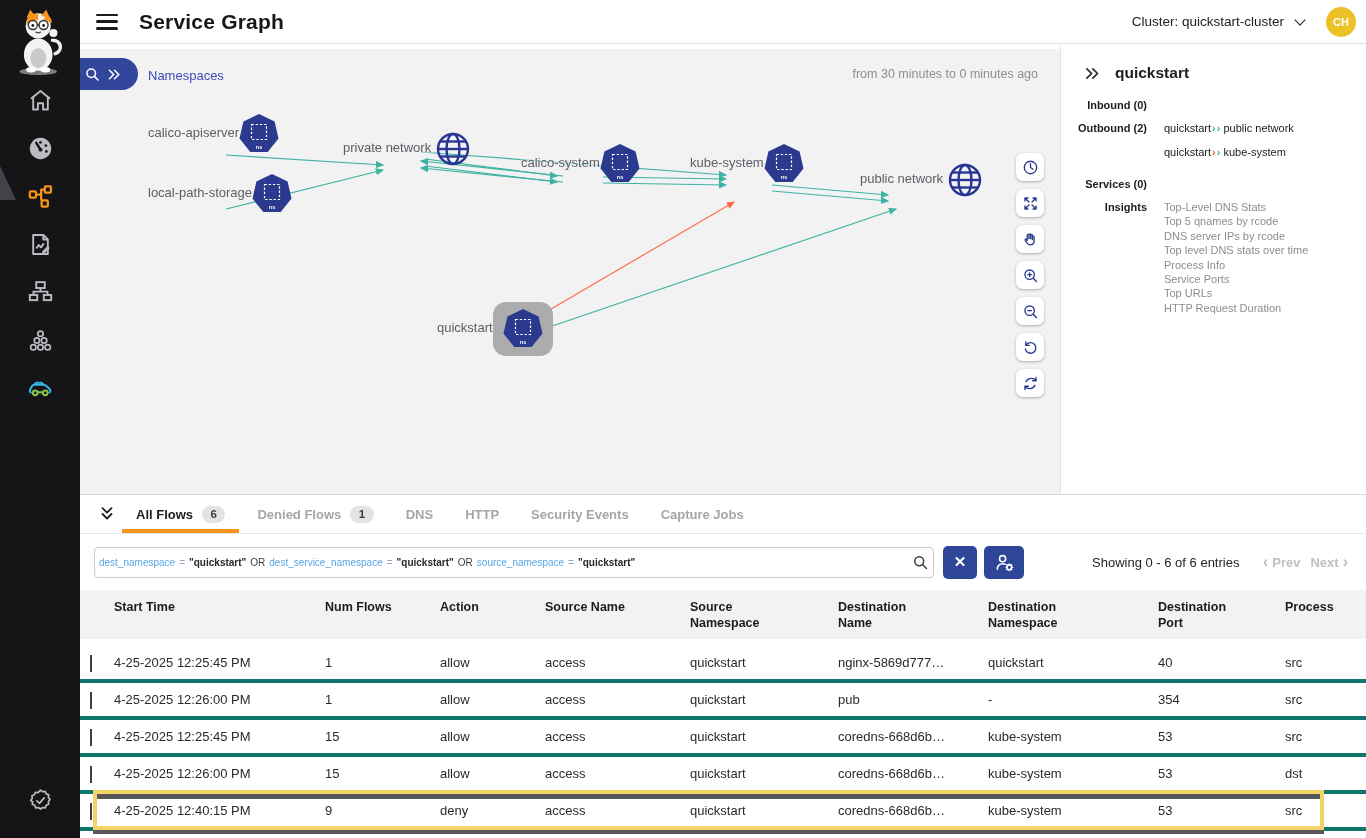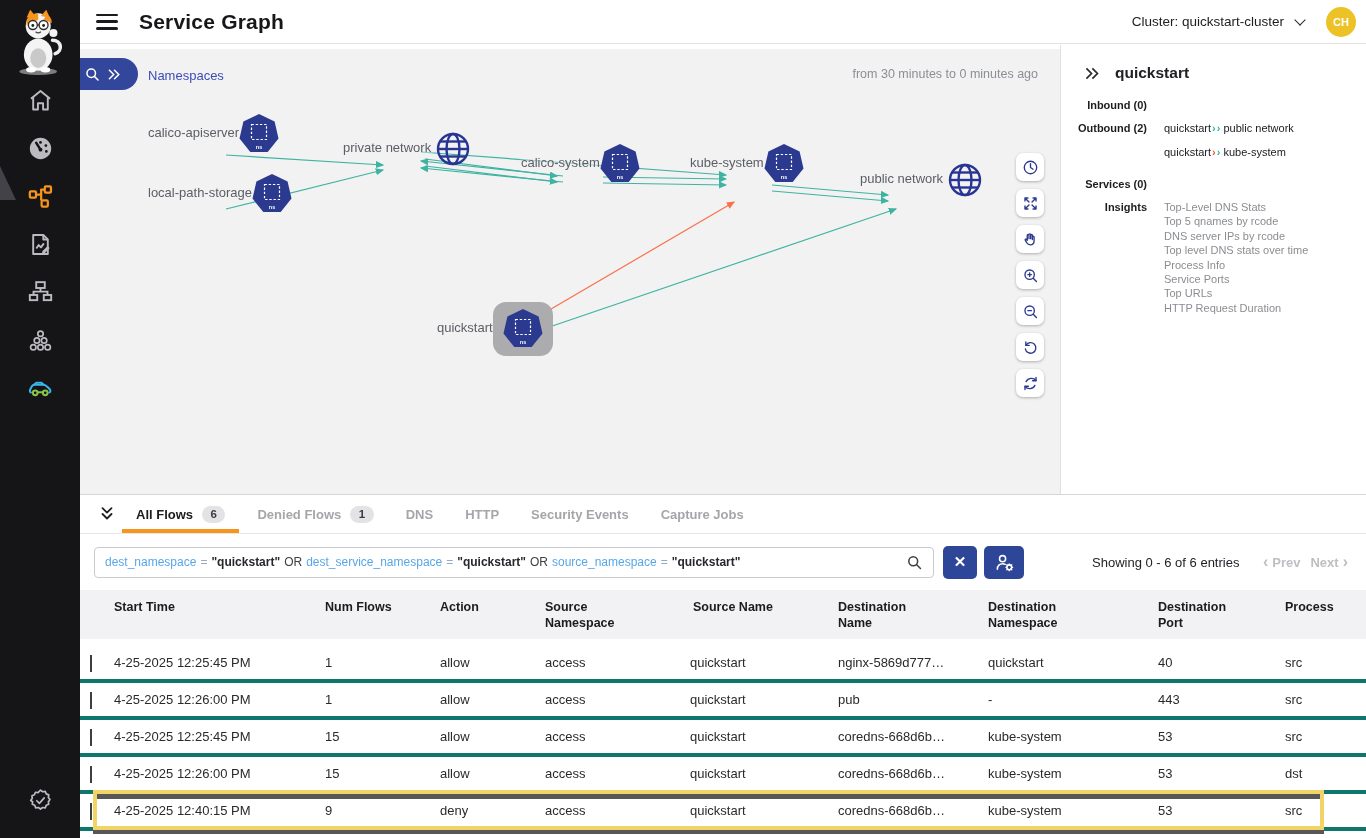--- a/index.html
+++ b/index.html
@@ -50,21 +50,21 @@
   
   #flows{position:absolute;left:80px;top:494px;width:1286px;height:264px;background:#fff;border-top:1px solid #d6d6da}
   .tabs-row{height:39px;display:flex;align-items:center;padding-left:16px;border-bottom:1px solid #e6e6e9;position:relative}
   .collapse-flows{width:22px;height:22px;display:flex;align-items:center;justify-content:center;cursor:pointer}
   .collapse-flows svg{width:18px;height:18px;stroke:#1f1f23;stroke-width:2;fill:none;stroke-linecap:round;stroke-linejoin:round}
   .tab{display:flex;align-items:center;padding:0 14px;height:100%;font-size:13px;font-weight:700;color:#a6a6aa;cursor:pointer;position:relative;margin-left:4px}
   .tab.active{color:#1c1c1f}
   .tab.active::after{content:"";position:absolute;left:0;right:0;bottom:0;height:4px;background:#f7941d}
   .tab-badge{background:#e3e3e6;color:#3c3c3f;border-radius:11px;padding:2.5px 8.5px;font-size:11.5px;font-weight:600;margin-left:9px}
   .filter-row{height:56px;display:flex;align-items:center;padding:0 14px}
-  .filter-input{width:840px;height:31px;border:1px solid #c9c9ce;border-radius:4px;background:#fff;display:flex;align-items:center;padding:0 10px;font-size:12px;cursor:text;overflow:hidden;white-space:nowrap}
+  .filter-input{width:840px;height:31px;border:1px solid #c9c9ce;border-radius:4px;background:#fff;display:flex;align-items:center;padding:0 4px;font-size:10px;cursor:text;overflow:hidden;white-space:nowrap}
   .tok{margin-right:4px}
   .tok-field{color:#58a6e8}
   .tok-op{color:#93a9c4}
   .tok-value{color:#26282d;font-weight:700}
   .tok-kw{color:#3c4043}
   .filter-search-icon{margin-left:auto;display:flex}
   .filter-search-icon svg,.search-pill svg{stroke:#fff;fill:none;stroke-width:1.8;stroke-linecap:round}
   .filter-search-icon svg{stroke:#3c4043;width:17px;height:17px}
   .sq-btn{height:33px;border-radius:5px;background:#2d4697;display:flex;align-items:center;justify-content:center;cursor:pointer}
   .btn-clear{width:34px;margin-left:9px;color:#fff;font-size:15px;font-weight:700}
@@ -482,25 +482,25 @@
       <div class="th" style="width: 34px;"></div>
       <div class="th" style="width: 211px;">
         <div>Start Time</div>
       </div>
       <div class="th" style="width: 115px;">
         <div>Num Flows</div>
       </div>
       <div class="th" style="width: 105px;">
         <div>Action</div>
       </div>
+      <div class="th" style="width: 145px;">
+        <div>Source Name</div>
+      </div>
       <div class="th" style="width: 148px;">
         <div style="max-width: 90px;">Source Namespace</div>
-      </div>
-      <div class="th" style="width: 145px;">
-        <div>Source Name</div>
       </div>
       <div class="th" style="width: 150px;">
         <div style="max-width: 90px;">Destination Name</div>
       </div>
       <div class="th" style="width: 170px;">
         <div style="max-width: 90px;">Destination Namespace</div>
       </div>
       <div class="th" style="width: 127px;">
         <div style="max-width: 90px;">Destination Port</div>
       </div>
@@ -523,21 +523,21 @@
       </div>
       <div class="trow">
         <div class="td" style="width: 34px;"><span class="row-chev"></span></div>
         <div class="td" style="width: 211px;">4-25-2025 12:26:00 PM</div>
         <div class="td" style="width: 115px;">1</div>
         <div class="td" style="width: 105px;">allow</div>
         <div class="td" style="width: 145px;">access</div>
         <div class="td" style="width: 148px;">quickstart</div>
         <div class="td" style="width: 150px;">pub</div>
         <div class="td" style="width: 170px;">-</div>
-        <div class="td" style="width: 127px;">443</div>
+        <div class="td" style="width: 127px;">354</div>
         <div class="td" style="width: 81px;">src</div>
       </div>
       <div class="trow">
         <div class="td" style="width: 34px;"><span class="row-chev"></span></div>
         <div class="td" style="width: 211px;">4-25-2025 12:25:45 PM</div>
         <div class="td" style="width: 115px;">15</div>
         <div class="td" style="width: 105px;">allow</div>
         <div class="td" style="width: 145px;">access</div>
         <div class="td" style="width: 148px;">quickstart</div>
         <div class="td" style="width: 150px;">coredns-668d6b…</div>

